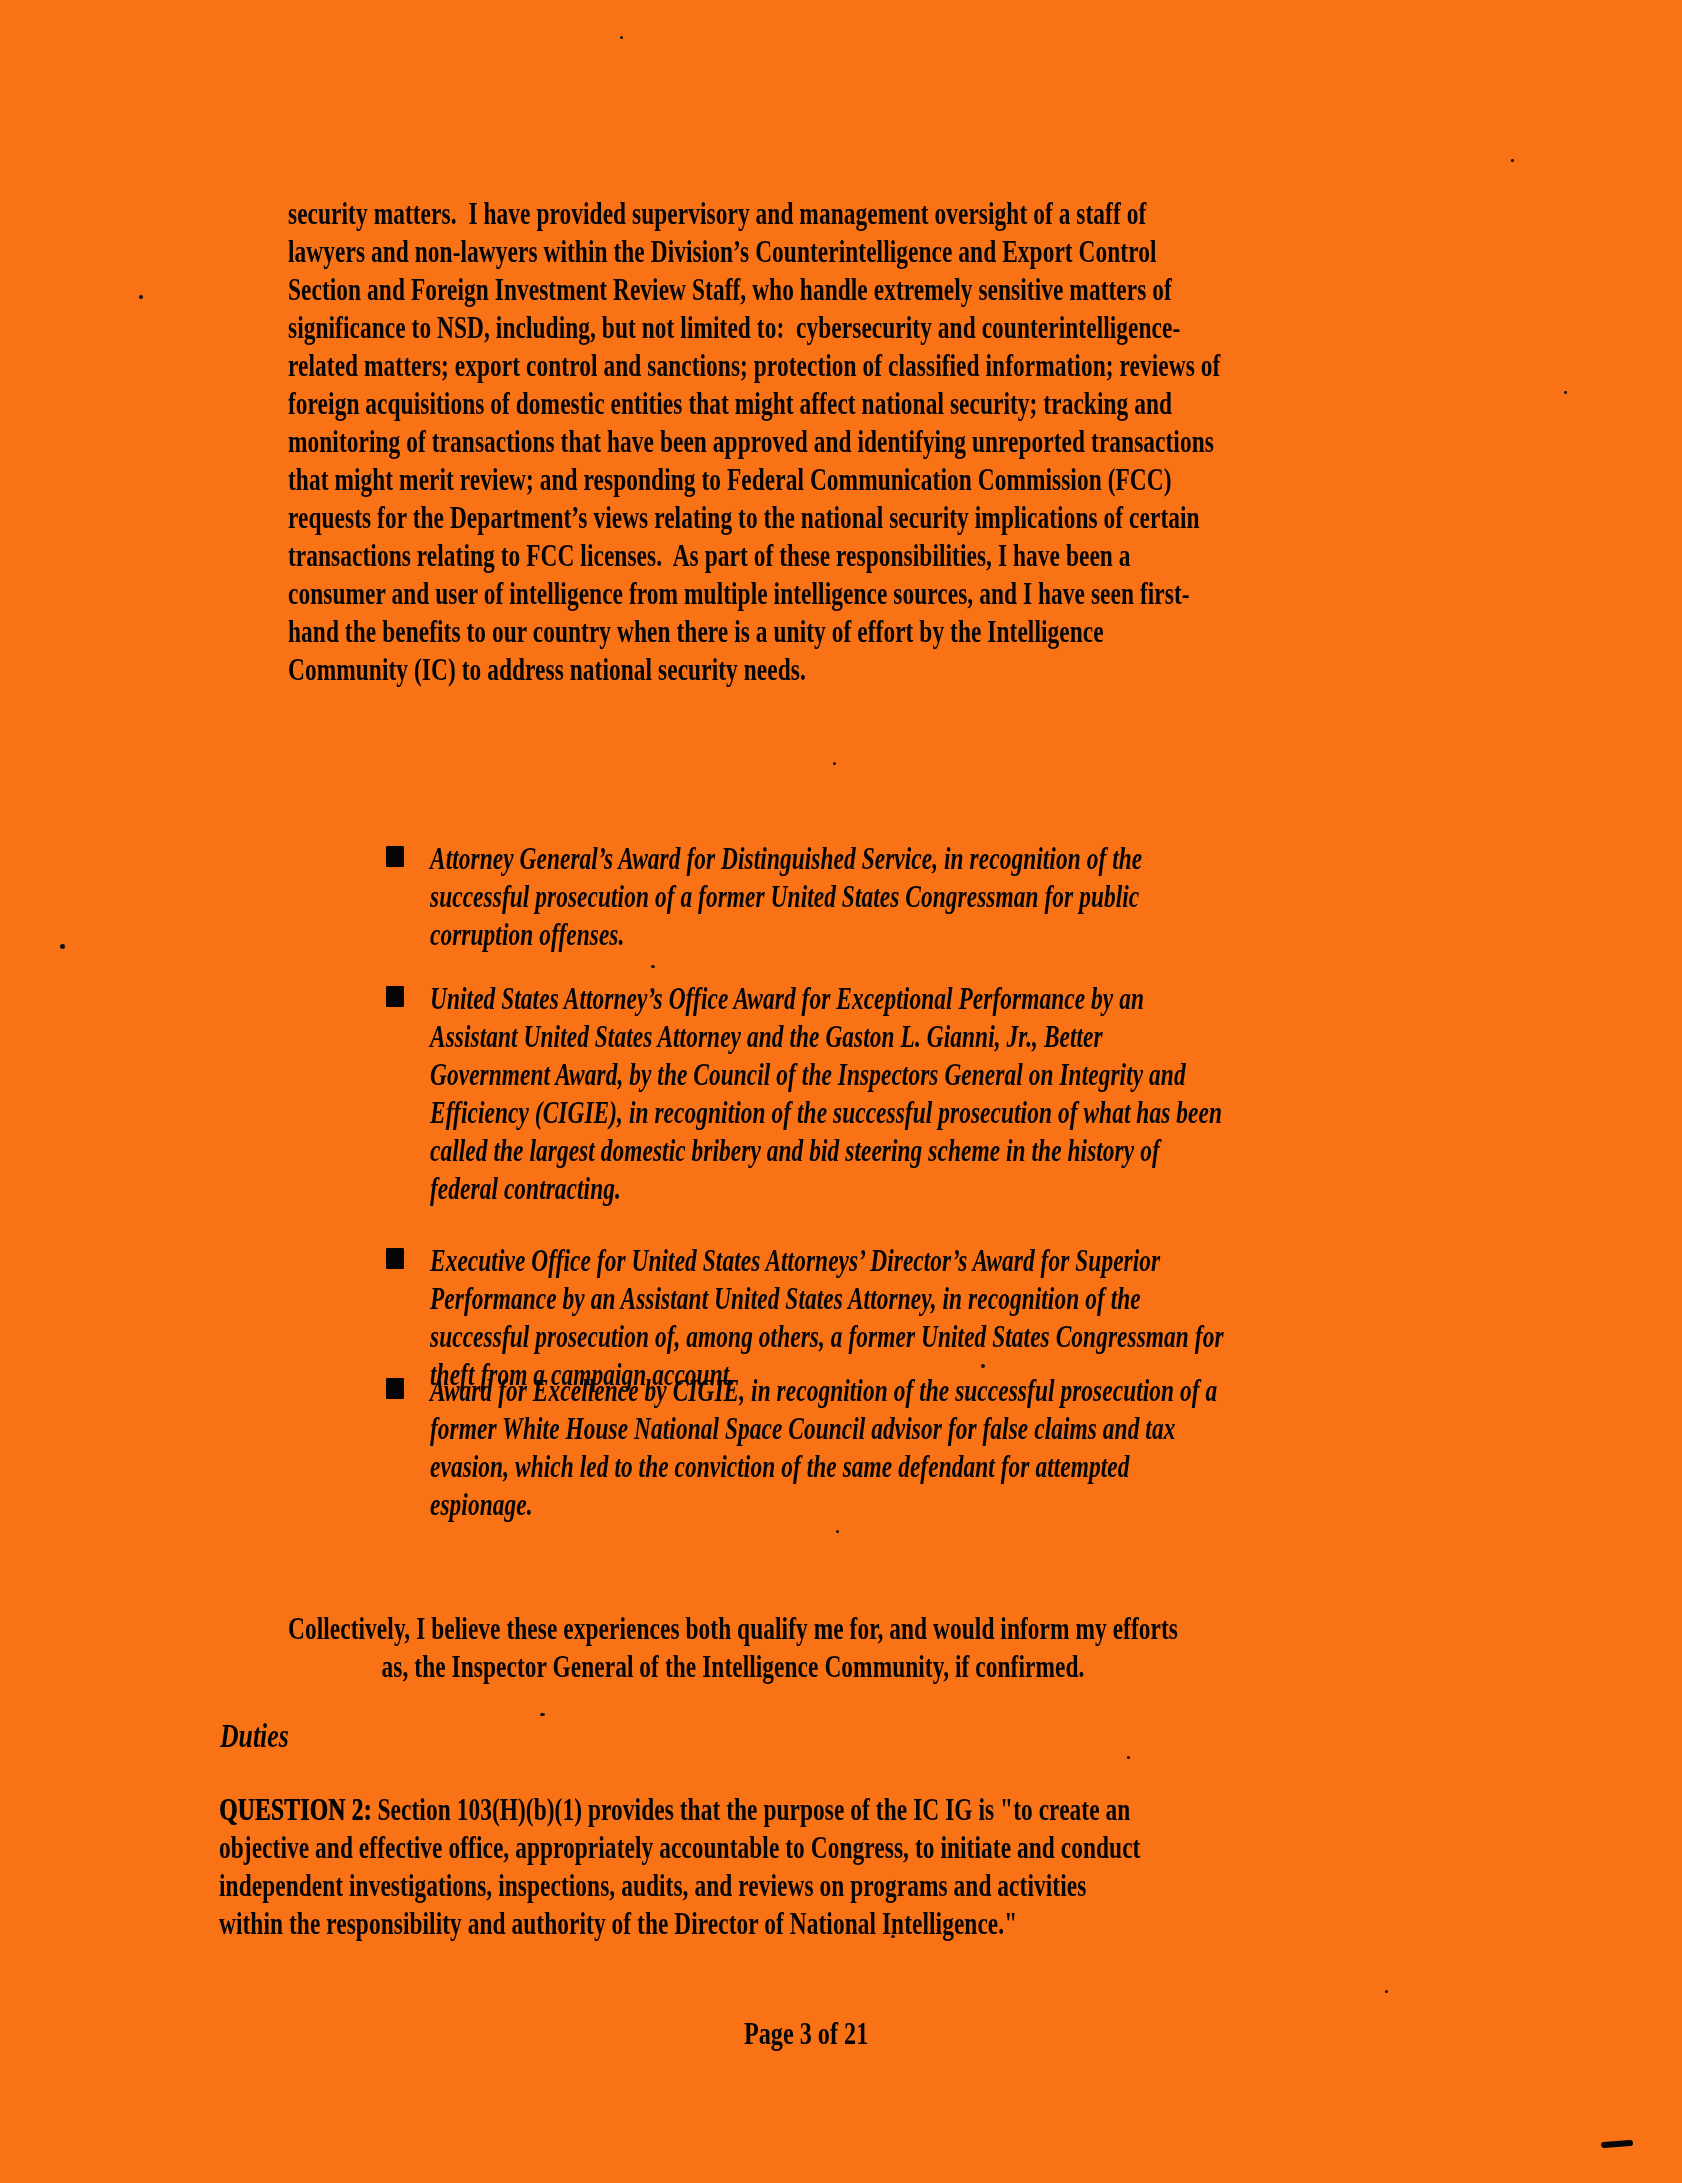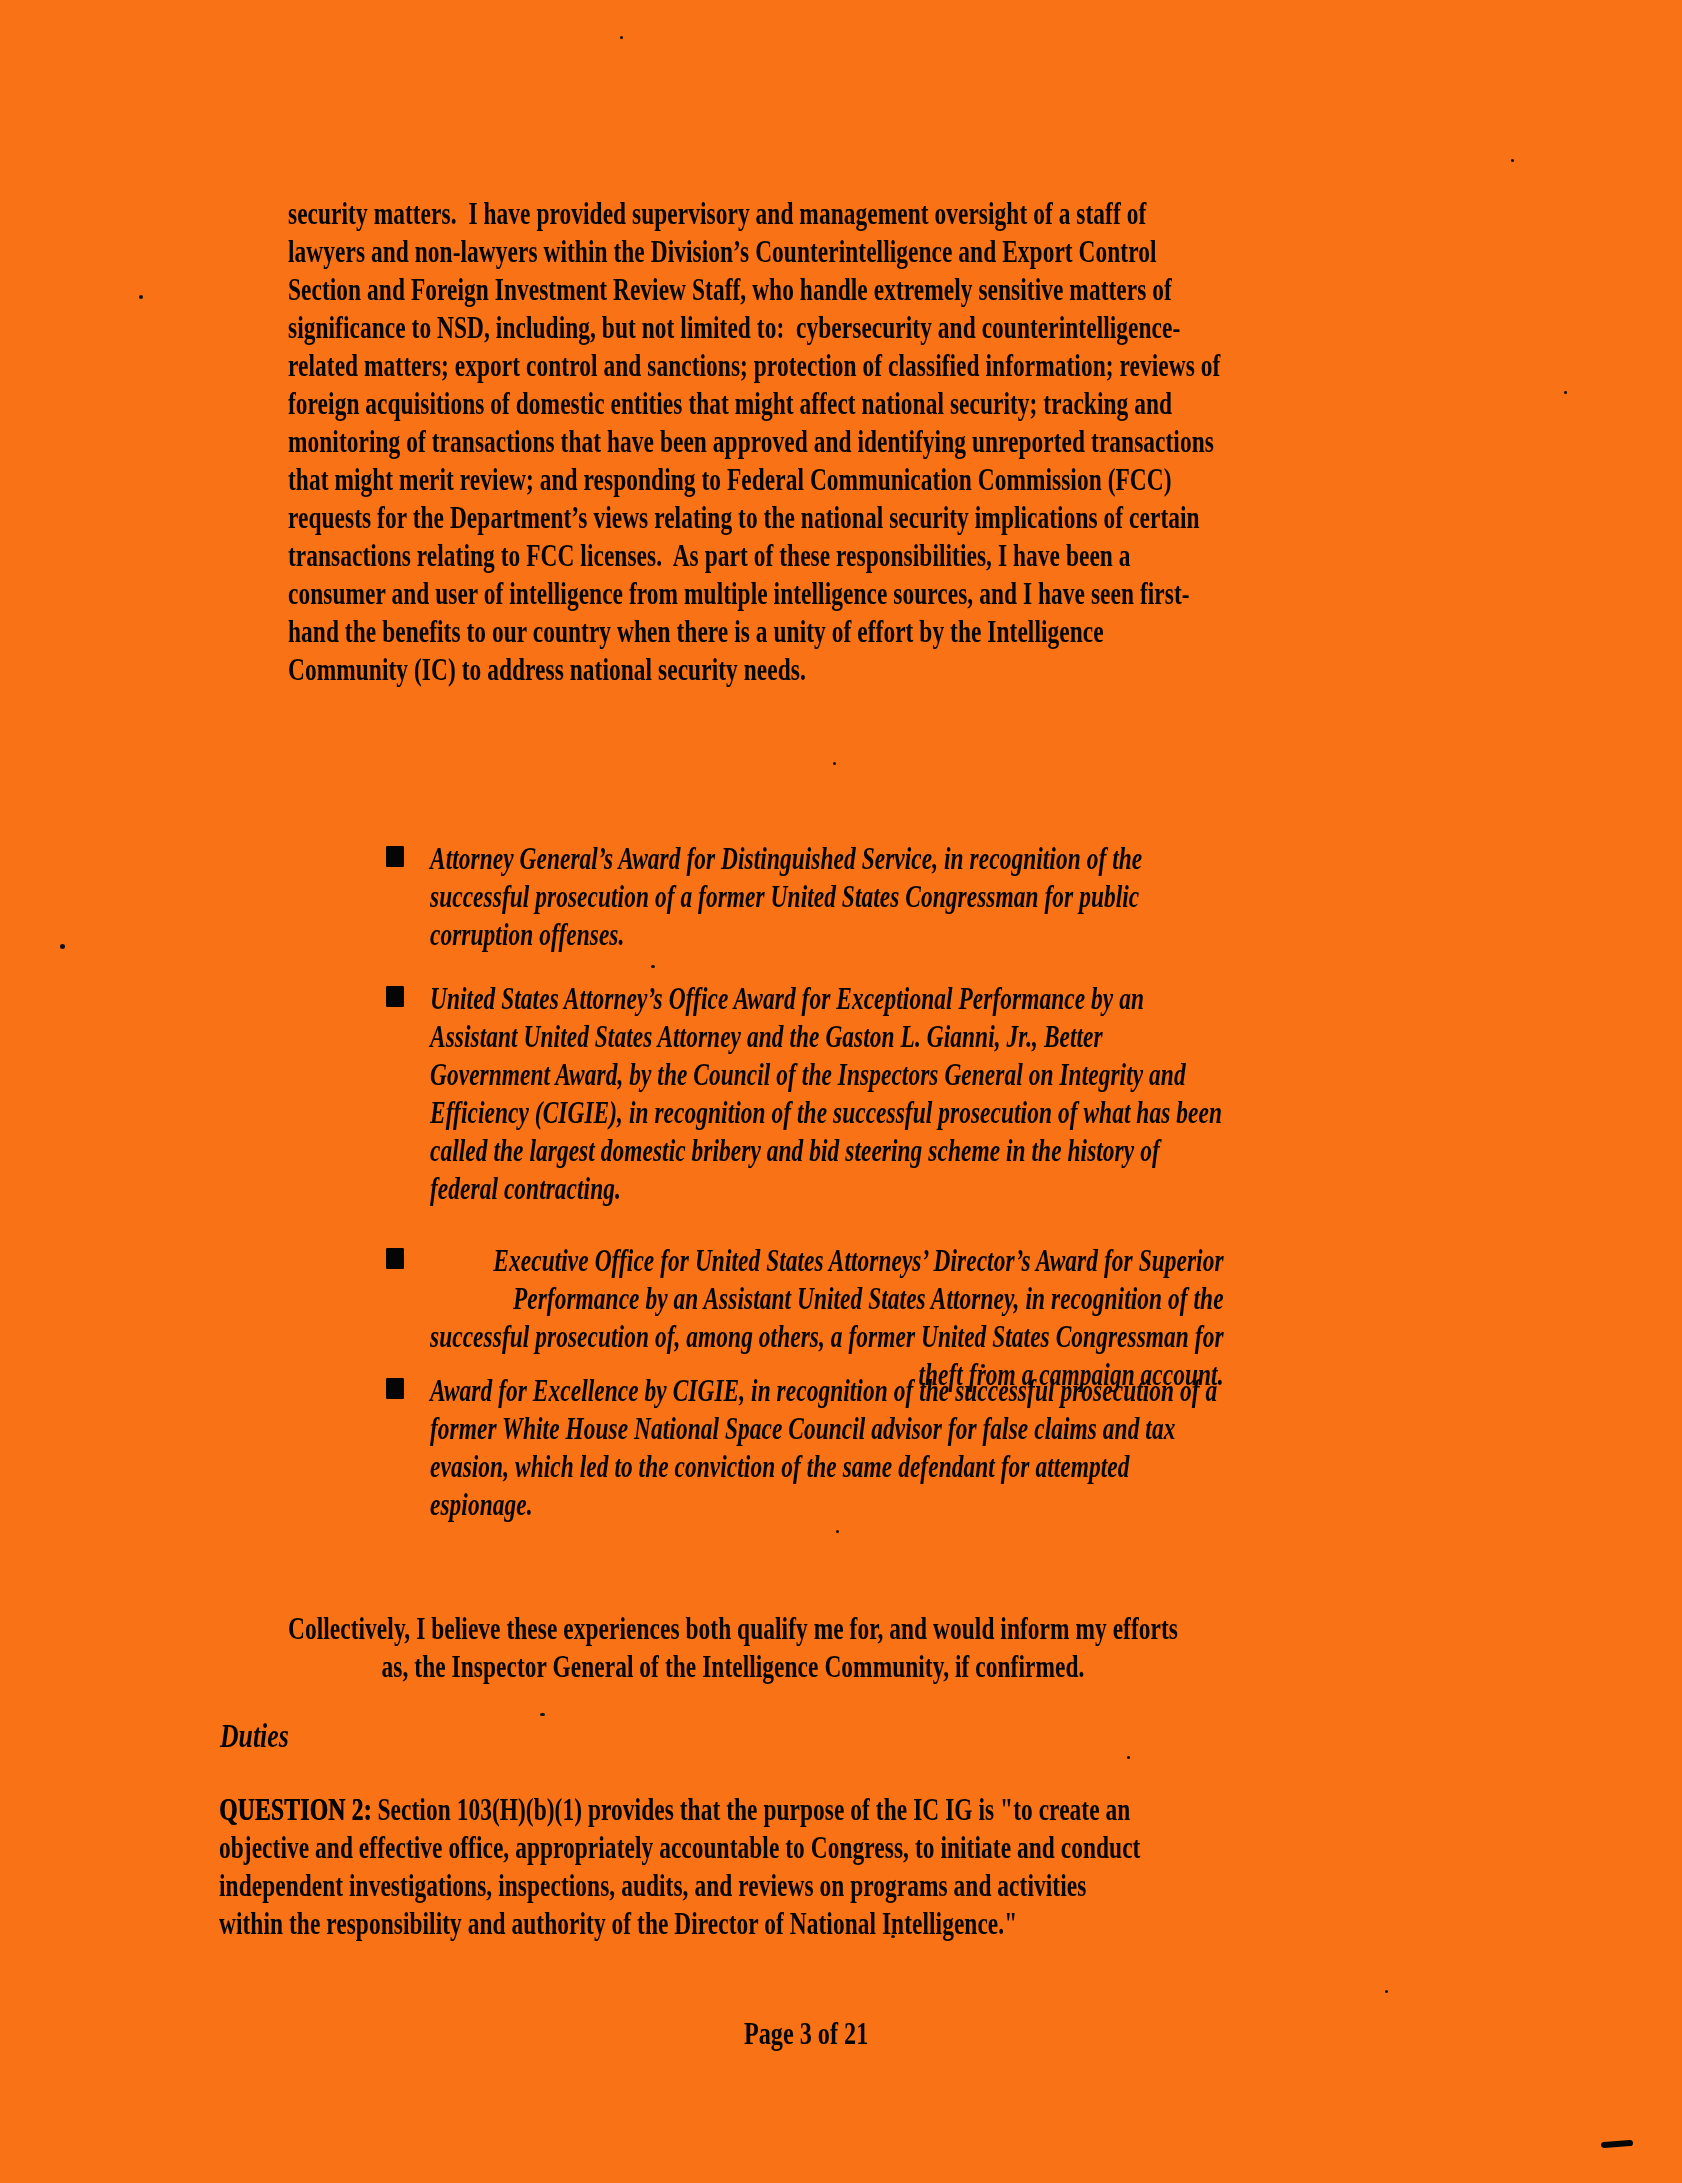--- a/index.html
+++ b/index.html
@@ -126,21 +126,21 @@
     <div class="blines">
         <div class="line">United States Attorney’s Office Award for Exceptional Performance by an</div>
         <div class="line">Assistant United States Attorney and the Gaston L. Gianni, Jr., Better</div>
         <div class="line">Government Award, by the Council of the Inspectors General on Integrity and</div>
         <div class="line">Efficiency (CIGIE), in recognition of the successful prosecution of what has been</div>
         <div class="line">called the largest domestic bribery and bid steering scheme in the history of</div>
         <div class="line">federal contracting.</div>
       </div>
   </div>
 
-  <div class="bullet" style="top: 1241px; text-align: right;">
+  <div class="bullet" style="top: 1241px;">
     <span class="marker"></span>
     <div class="blines">
         <div class="line">Executive Office for United States Attorneys’ Director’s Award for Superior</div>
         <div class="line">Performance by an Assistant United States Attorney, in recognition of the</div>
         <div class="line">successful prosecution of, among others, a former United States Congressman for</div>
         <div class="line">theft from a campaign account.</div>
       </div>
   </div>
 
   <div class="bullet" style="top: 1371px;">

